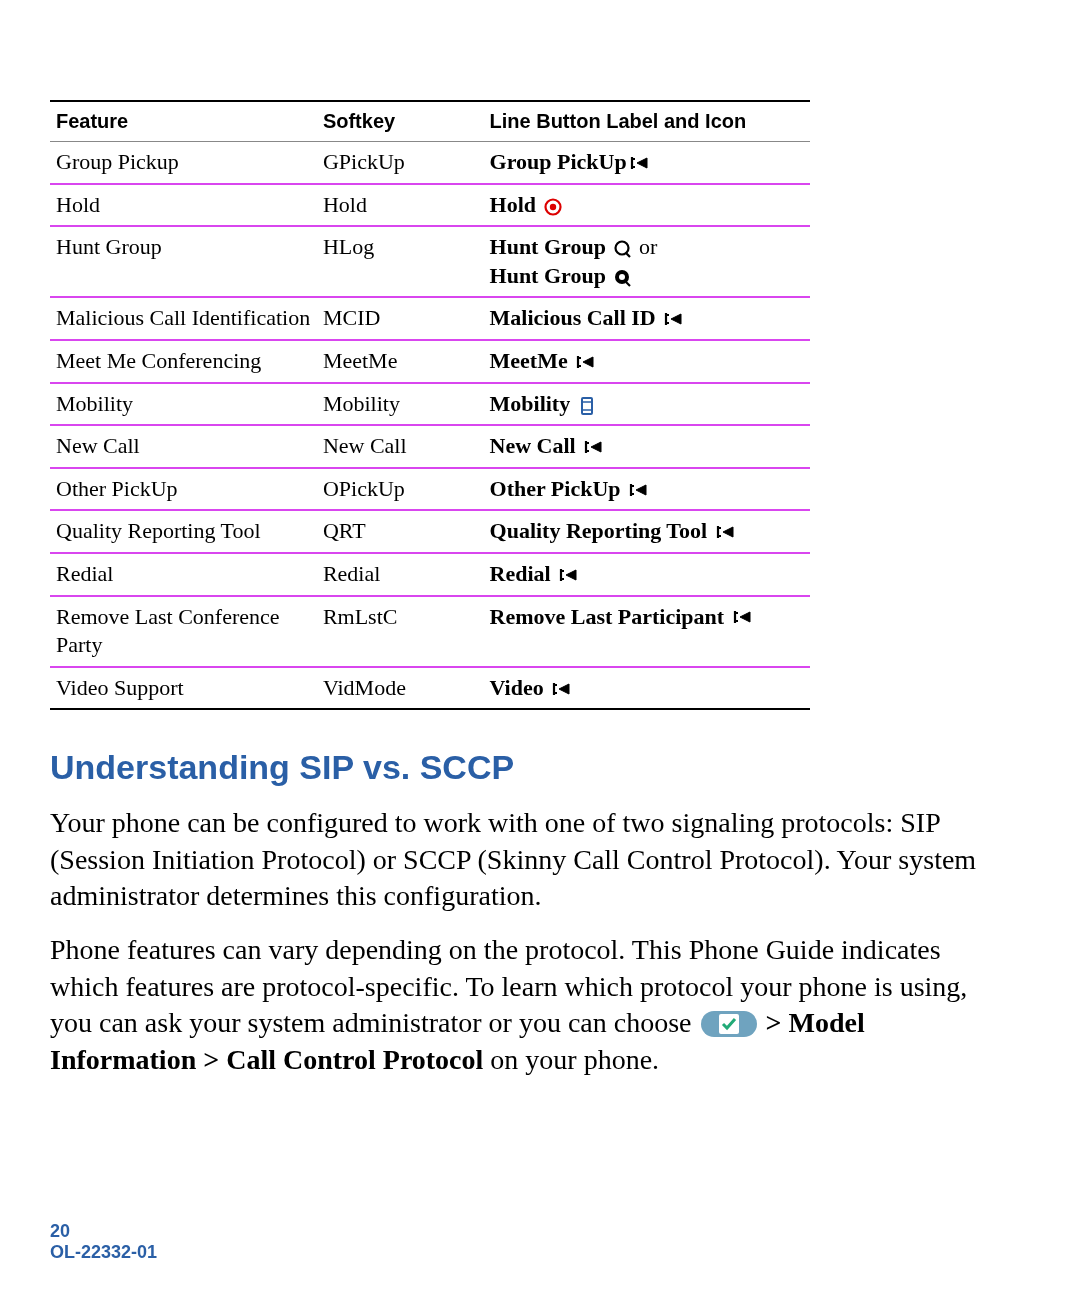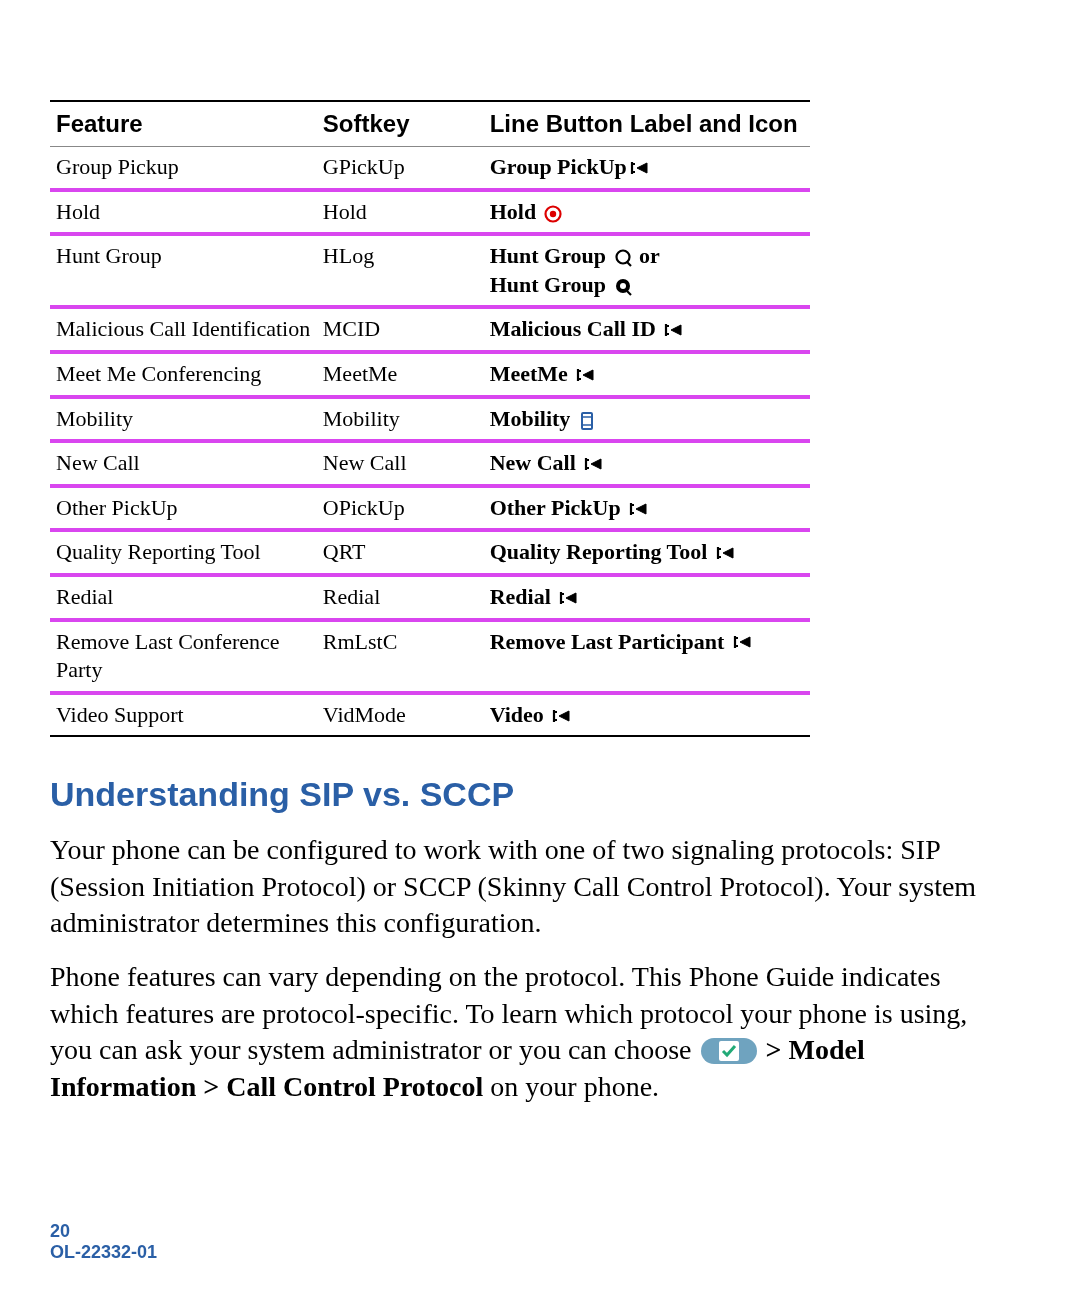--- a/index.html
+++ b/index.html
@@ -18,30 +18,30 @@
   }
   table.feature-table {
     border-collapse: collapse;
     width: 760px;
     margin-bottom: 38px;
     font-size: 22px;
   }
   table.feature-table th {
     font-family: Arial, Helvetica, sans-serif;
     font-weight: bold;
-    font-size: 24px;
+    font-size: 20px;
     text-align: left;
     padding: 8px 6px 8px 6px;
     border-top: 2px solid #000;
     border-bottom: 1px solid #888;
     vertical-align: top;
   }
   table.feature-table td {
     padding: 6px 6px 6px 6px;
-    border-bottom: 4px solid #d946ef;
+    border-bottom: 2px solid #d946ef;
     vertical-align: top;
     line-height: 1.3;
   }
   table.feature-table tr:last-child td {
     border-bottom: 2px solid #000;
   }
   .col-feature { width: 265px; }
   .col-softkey { width: 160px; }
   .col-label   { width: 330px; font-weight: bold; }
 
@@ -80,21 +80,21 @@
     background:#6fa3bf;
     border-radius: 13px;
     vertical-align: middle;
     position: relative;
     top:-2px;
     margin: 0 2px;
   }
   .settings-btn svg {
     position:absolute; left:18px; top:3px;
   }
-  .normal { font-weight: bold; margin-top: 40px; }
+  .normal { font-weight: normal; margin-top: 40px; }
 </style>
 </head>
 <body>
 
 <svg width="0" height="0" style="position:absolute">
   <defs>
 
     <g id="icon-plf">
       <path d="M2 2 L2 16 M2 4 L6 4 M2 14 L6 14 M8 9 L18 4 L18 14 Z" fill="none" stroke="#000" stroke-width="2" stroke-linejoin="round"></path>
       <path d="M8 9 L18 4 L18 14 Z" fill="#000"></path>

